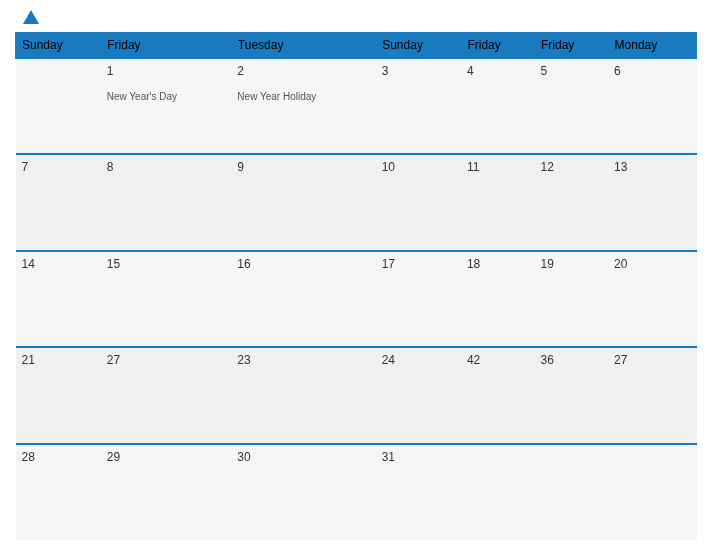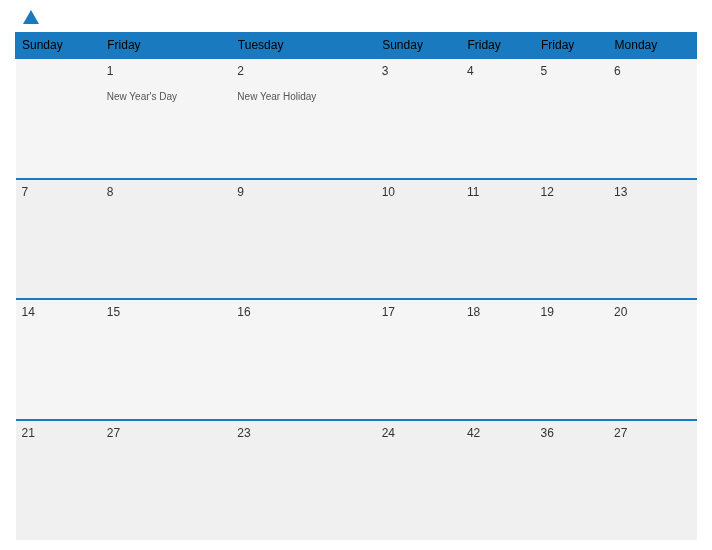--- a/index.html
+++ b/index.html
@@ -226,15 +226,32 @@
           <td>
             <span class="day-number">42</span>
           </td>
           <td>
             <span class="day-number">36</span>
           </td>
           <td>
             <span class="day-number">27</span>
           </td>
         </tr>
+        <tr>
+          <td>
+            <span class="day-number">28</span>
+          </td>
+          <td>
+            <span class="day-number">29</span>
+          </td>
+          <td>
+            <span class="day-number">30</span>
+          </td>
+          <td>
+            <span class="day-number">31</span>
+          </td>
+          <td></td>
+          <td></td>
+          <td></td>
+        </tr>
       </tbody>
   </table>
 </div>
 
 </body></html>

